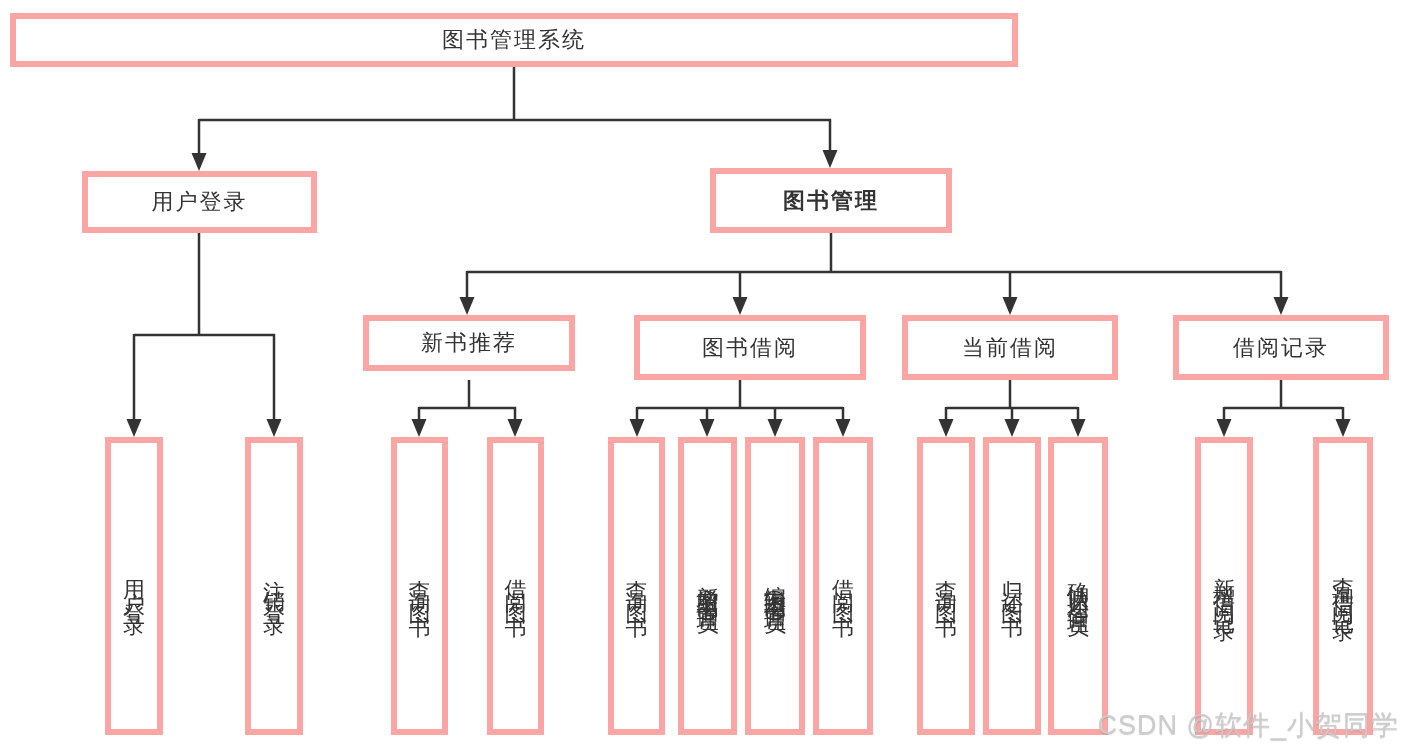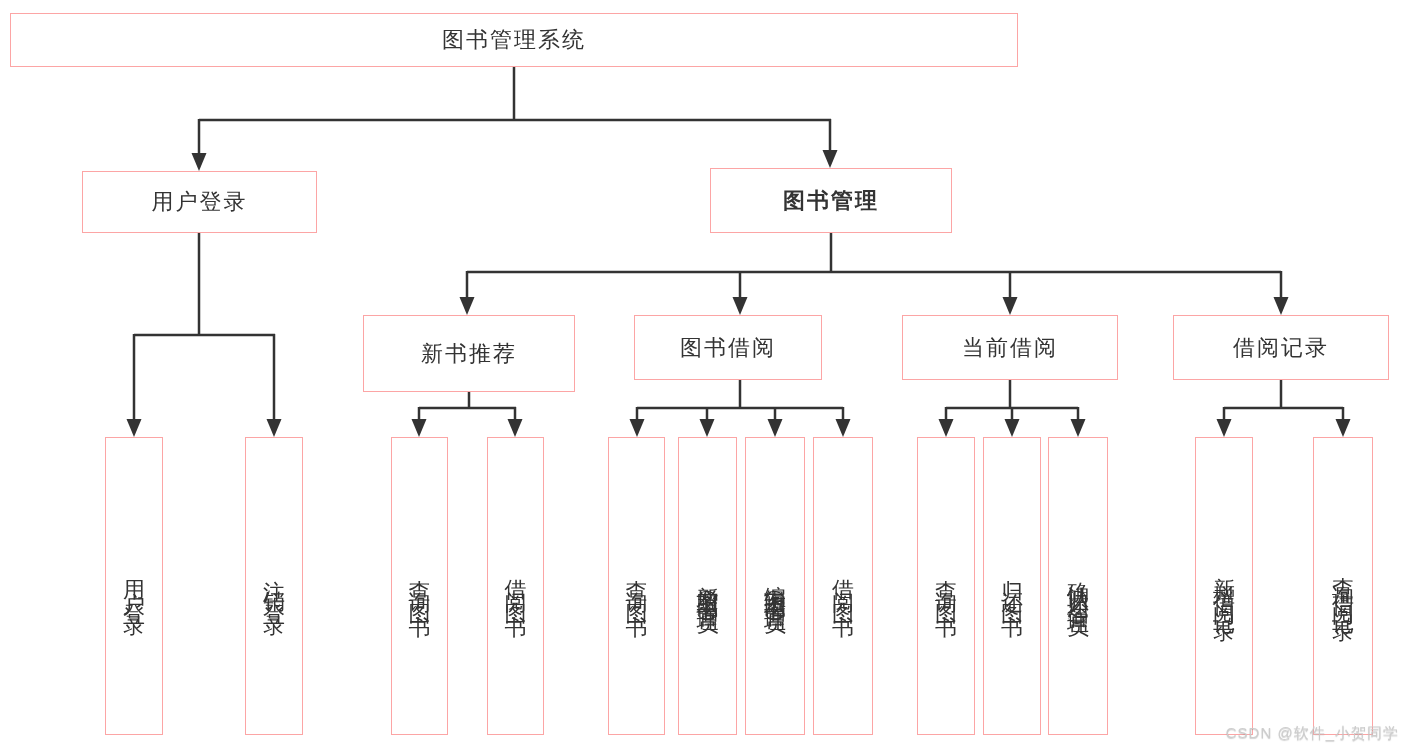--- a/index.html
+++ b/index.html
@@ -8,21 +8,21 @@
     width:1405px;height:747px;
     background:#ffffff;
     font-family:"Liberation Sans", sans-serif;
     color:#333333;
     overflow:hidden;
   }
   .connectors{position:absolute;left:0;top:0;z-index:0;pointer-events:none;}
   .box{
     position:absolute;
     box-sizing:border-box;
-    border:1px solid #fca5a5;
+    border:6px solid #fca5a5;
     background:#ffffff;
     display:flex;
     align-items:center;
     justify-content:center;
     font-size:22px;
     letter-spacing:2px;
     z-index:1;
     white-space:nowrap;
   }
   .vbox{
@@ -31,43 +31,43 @@
     white-space:normal;
   }
   .v4{letter-spacing:12px;}
   .v6{letter-spacing:9px;}
   .v9{letter-spacing:5px;}
   .v10{letter-spacing:4px;}
   
   .n-root{left:10px;top:13px;width:1008px;height:54px;}
   .n-user-login{left:82px;top:171px;width:235px;height:62px;}
   .n-book-mgmt{left:710px;top:168px;width:242px;height:65px;font-weight:bold;}
-  .n-new-book{left:363px;top:315px;width:212px;height:77px;}
-  .n-book-borrow{left:634px;top:315px;width:188px;height:65px;}
+  .n-new-book{left:363px;top:315px;width:212px;height:56px;}
+  .n-book-borrow{left:634px;top:315px;width:232px;height:65px;}
   .n-current-borrow{left:902px;top:315px;width:216px;height:65px;font-family:Liberation Serif, serif;}
   .n-borrow-records{left:1173px;top:315px;width:216px;height:65px;}
   .lf{top:437px;height:298px;}
   .l-ul1{left:105px;width:58px;}
   .l-ul2{left:245px;width:58px;}
   .l-nb1{left:391px;width:57px;}
   .l-nb2{left:487px;width:57px;}
   .l-bb1{left:608px;width:57px;}
   .l-bb2{left:678px;width:59px;}
   .l-bb3{left:745px;width:60px;}
   .l-bb4{left:813px;width:60px;}
   .l-cb1{left:917px;width:58px;}
   .l-cb2{left:983px;width:58px;}
   .l-cb3{left:1048px;width:60px;}
   .l-br1{left:1195px;width:58px;}
   .l-br2{left:1313px;width:60px;}
   .watermark{
     position:absolute;
     right:6px;bottom:4px;
     z-index:2;
-    font-size:15px;
+    font-size:27px;
     color:rgba(203,203,203,0.95);
     text-shadow:0 1px 1px rgba(120,120,120,0.35);
     letter-spacing:1px;
   }
 </style>
 </head>
 <body>
 
 <div class="stage">
 

